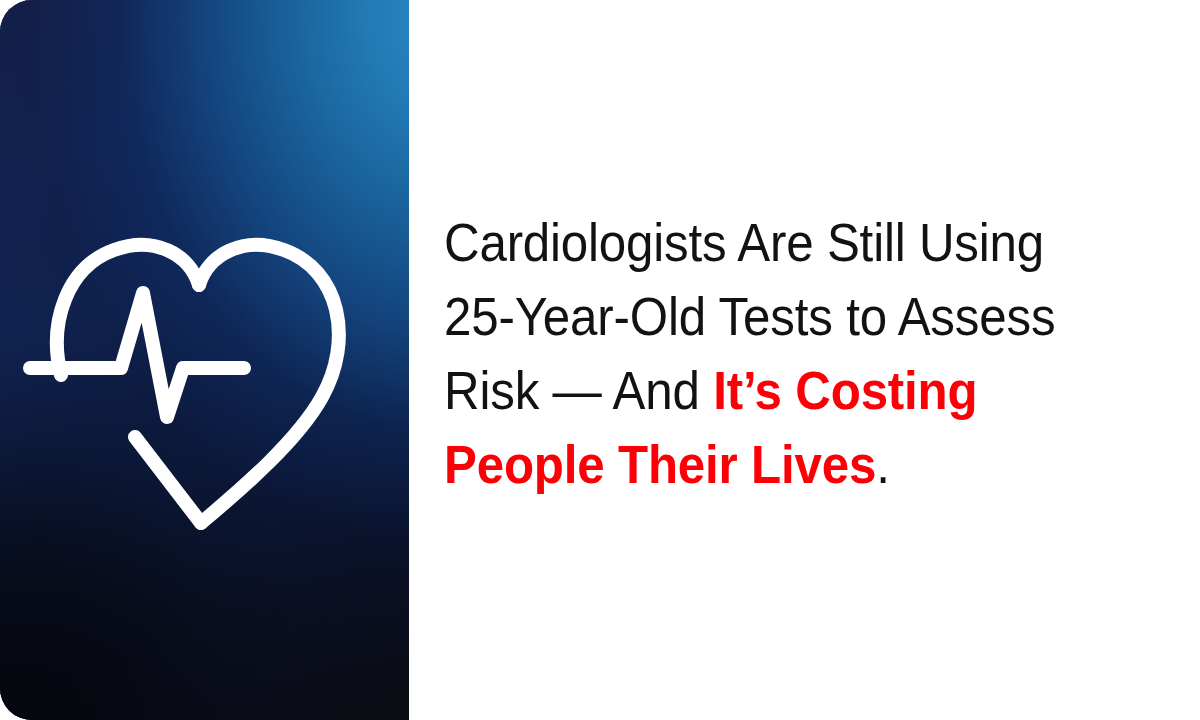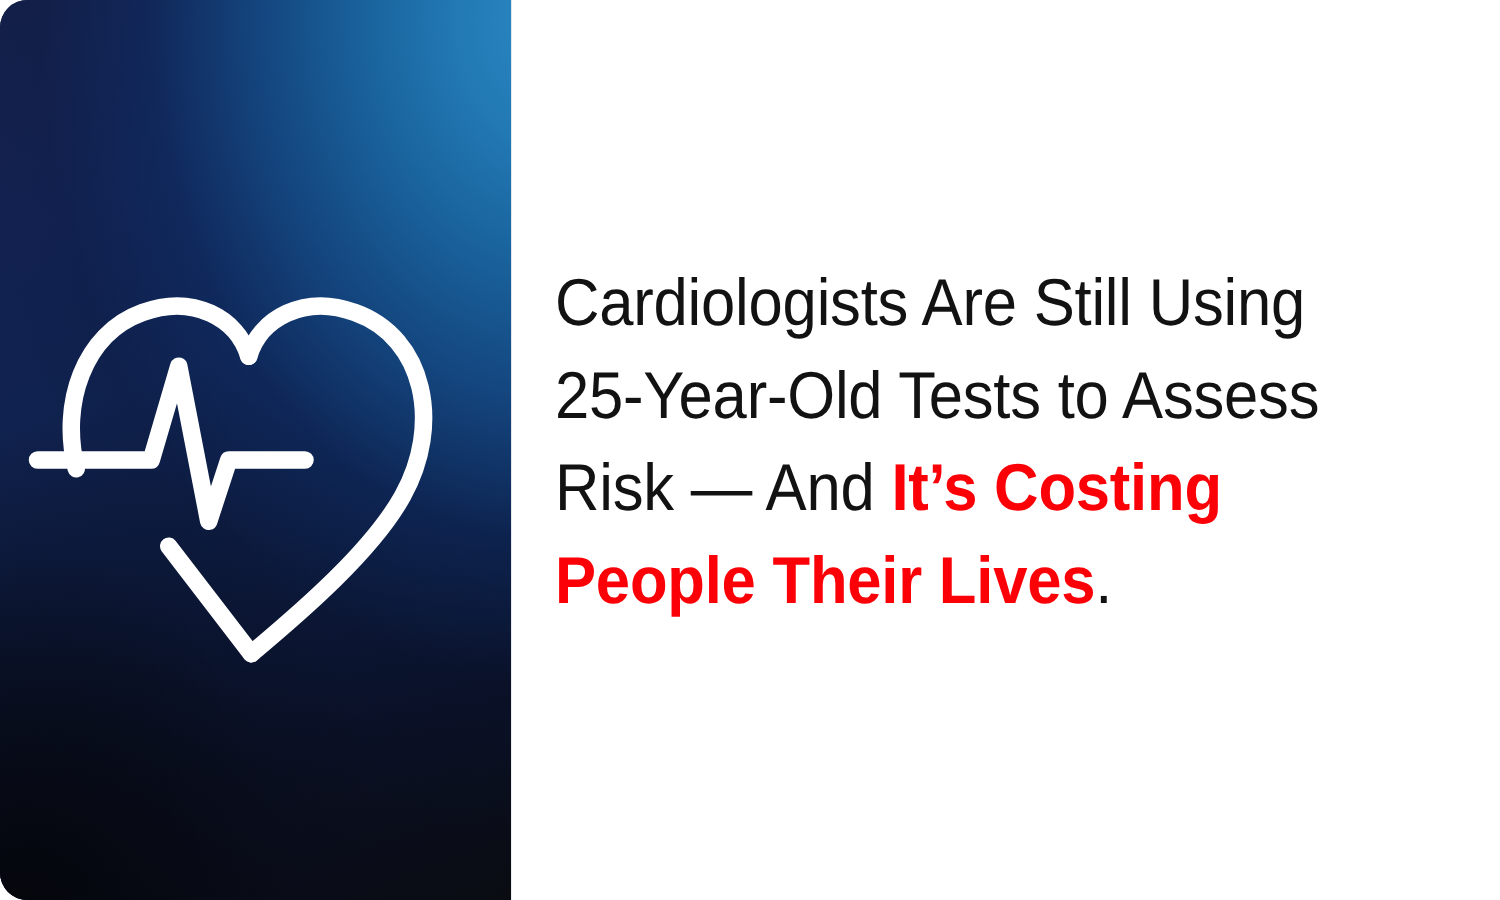--- a/index.html
+++ b/index.html
@@ -136,21 +136,21 @@
     font-weight: 700;
   }
   .headline .tail {
     color: #121212;
     font-weight: 400;
   }
 </style>
 </head>
 <body>
 
-<div class="card" style="width: 1200px; height: 720px; background: rgb(255, 255, 255); border-radius: 18px;">
+<div class="card" style="width: 1200px; height: 720px; background: rgb(255, 255, 255); border-radius: 32px;">
 
   <div class="hero-panel">
     <div class="hero-vignette"></div>
 
     <div class="hero-icon">
       <svg viewBox="0 0 350 310" xmlns="http://www.w3.org/2000/svg" fill="none" stroke="#ffffff" stroke-width="14" stroke-linecap="round" stroke-linejoin="round">
 
         <path d="M 39 170
                  C 26 118, 45 62, 92 45
                  C 133 30, 168 50, 177 80"></path>

